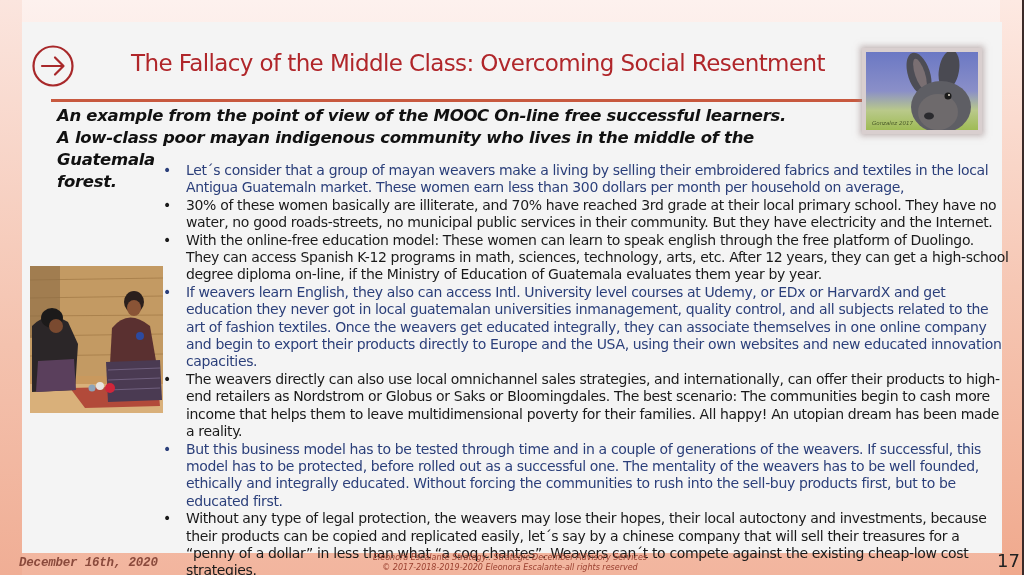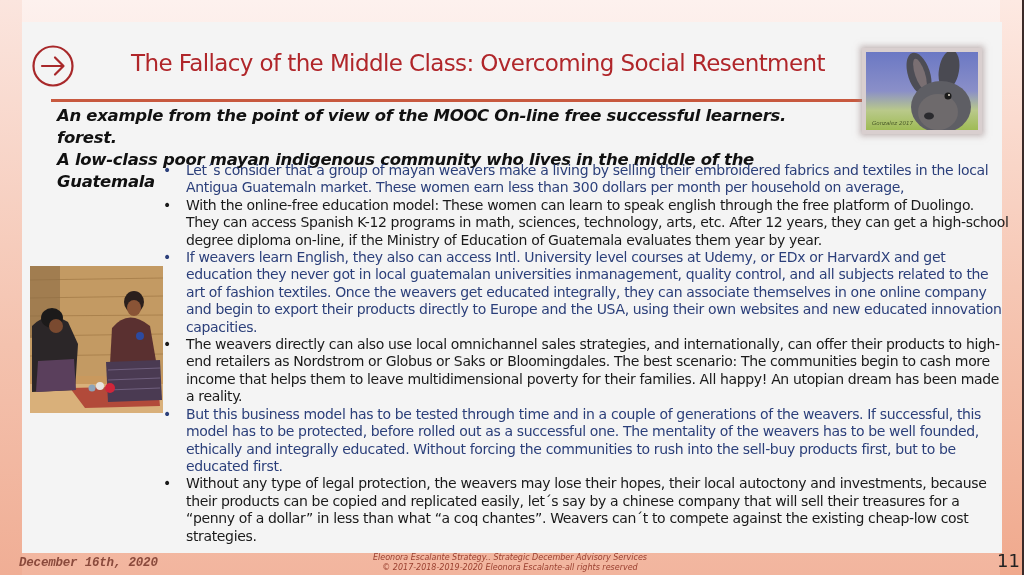--- a/index.html
+++ b/index.html
@@ -124,22 +124,22 @@
     <ellipse cx="72" cy="60" rx="20" ry="18" fill="#6e6a6c"></ellipse>
     <circle cx="82" cy="44" r="3.5" fill="#1b1b1b"></circle>
     <circle cx="83" cy="43" r="1" fill="#e8e0d0"></circle>
     <ellipse cx="63" cy="64" rx="5" ry="3.5" fill="#2a2a2e"></ellipse>
     <text x="6" y="73" font-size="5.5" fill="#4a5a2a" font-family="DejaVu Sans, sans-serif" font-style="italic">Gonzalez 2017</text>
   </svg>
 </div>
 
 <div class="subtitle">
   <div>An example from the point of view of the MOOC On-line free successful learners.</div>
+  <div>A low-class poor mayan indigenous community who lives in the middle of the Guatemala</div>
   <div>forest.</div>
-  <div>A low-class poor mayan indigenous community who lives in the middle of the Guatemala</div>
 </div>
 
 <div class="photo">
   <svg viewBox="0 0 133 147" preserveAspectRatio="none">
     <rect x="0" y="0" width="133" height="147" fill="#c9995e"></rect>
     <rect x="0" y="0" width="133" height="110" fill="#c39a63"></rect>
     <g stroke="#a07845" stroke-width="1.2" opacity="0.7">
       <line x1="0" y1="14" x2="133" y2="12"></line>
       <line x1="0" y1="32" x2="133" y2="30"></line>
       <line x1="0" y1="50" x2="133" y2="49"></line>
@@ -164,27 +164,28 @@
     </g>
     <circle cx="110" cy="70" r="4" fill="#2c4aa0"></circle>
     <circle cx="80" cy="122" r="5" fill="#d0263a"></circle>
     <circle cx="70" cy="120" r="4" fill="#e8e4e0"></circle>
     <circle cx="62" cy="122" r="3.5" fill="#8fa4b8"></circle>
   </svg>
 </div>
 
 <ul class="bullets">
   <li class="blue">Let´s consider that a group of mayan weavers make a living by selling their embroidered fabrics and textiles in the local Antigua Guatemaln market. These women earn less than 300 dollars per month per household on average,</li>
+  <li class="black">30% of these women basically are illiterate, and 70% have reached 3rd grade at their local primary school. They have no water, no good roads-streets, no municipal public services in their community. But they have electricity and the Internet.</li>
   <li class="black">With the online-free education model: These women can learn to speak english through the free platform of Duolingo. They can access Spanish K-12 programs in math, sciences, technology, arts, etc.  After 12 years, they can get a high-school degree diploma on-line, if the Ministry of Education of Guatemala evaluates them year by year.</li>
   <li class="blue">If weavers learn English, they also can access Intl. University level courses at Udemy, or EDx or HarvardX and get education they never got in local guatemalan universities inmanagement, quality control, and all subjects related to the art of fashion textiles. Once the weavers get educated integrally, they can associate themselves in one online company and begin to export their products directly to Europe and the USA, using their own websites and new educated innovation capacities.</li>
   <li class="black">The weavers directly can also use local omnichannel sales strategies, and internationally, can offer their products to high-end retailers as Nordstrom or Globus or Saks or Bloomingdales. The best scenario: The communities begin to cash more income that helps them to leave multidimensional poverty for their families. All happy! An utopian dream has been made a reality.</li>
   <li class="blue">But this business model has to be tested through time and in a couple of generations of the weavers. If successful, this model has to be protected, before rolled out as a successful one. The mentality of the weavers has to be well founded, ethically and integrally educated. Without forcing the communities to rush into the sell-buy products first, but to be educated first.</li>
   <li class="black">Without any type of legal protection, the weavers may lose their hopes, their local autoctony and investments,  because their products can be copied and replicated easily, let´s say by a chinese company that will sell their treasures for a “penny of a dollar” in less than what “a coq chantes”. Weavers can´t to compete against the existing cheap-low cost strategies.</li>
 </ul>
 
 <div class="footer-date">December 16th,  2020</div>
 
 <div class="footer-center">
   <div>Eleonora Escalante Strategy.. Strategic December Advisory Services</div>
   <div>© 2017-2018-2019-2020  Eleonora Escalante-all rights reserved</div>
 </div>
 
-<div class="page-num">11</div>
+<div class="page-num">17</div>
 
 </body></html>

